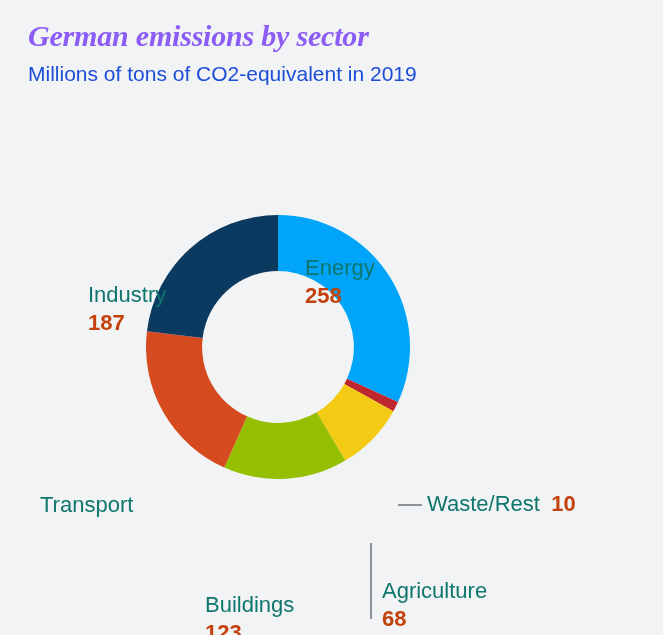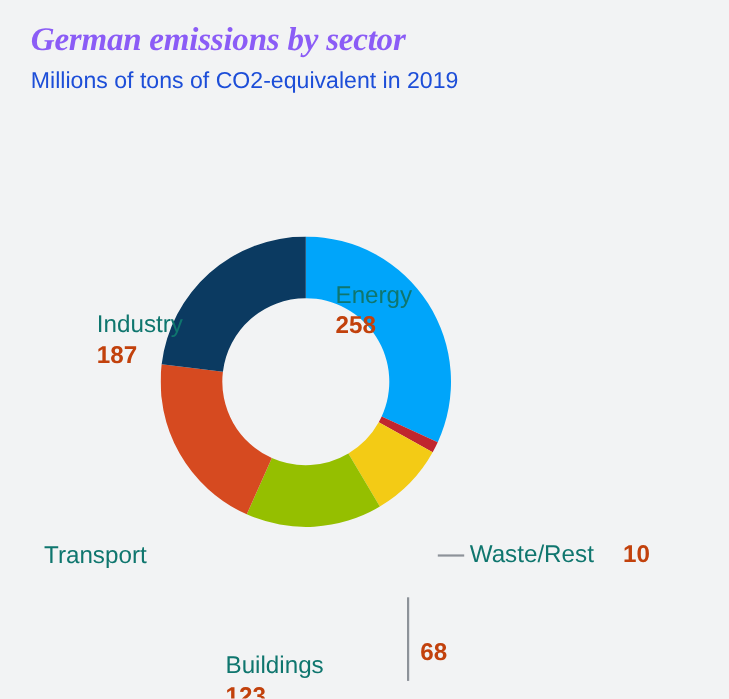--- a/index.html
+++ b/index.html
@@ -86,21 +86,21 @@
     font-size: 22px;
     font-weight: bold;
     color: #c2410c;
     margin-top: 2px;
   }
   .lbl.inline .name,
   .lbl.inline .val {
     display: inline;
     margin: 0;
   }
-  .lbl.inline .val { margin-left: 22px; }
+  .lbl.inline .val { margin-left: 7px; }
 
   
   #label-energy      { left: 305px; top: 155px; text-align: left; }
   #label-industry    { left: 88px;  top: 182px; text-align: left; }
   #label-transport   { left: 40px;  top: 392px; text-align: left; }
   #label-buildings   { left: 205px; top: 492px; text-align: left; }
   #label-agriculture { left: 382px; top: 478px; text-align: left; }
   #label-waste       { left: 427px; top: 391px; text-align: left; }
 
   
@@ -171,20 +171,21 @@
     <div class="lbl" id="label-transport">
       <span class="name">Transport</span>
     </div>
 
     <div class="lbl" id="label-buildings">
       <span class="name">Buildings</span>
       <span class="val">123</span>
     </div>
 
     <div class="lbl" id="label-agriculture">
+      <span class="name">Agriculture</span>
       <span class="val">68</span>
     </div>
 
     <div class="lbl inline" id="label-waste">
       <span class="name">Waste/Rest</span>
       <span class="val">10</span>
     </div>
 
   </div>
 

